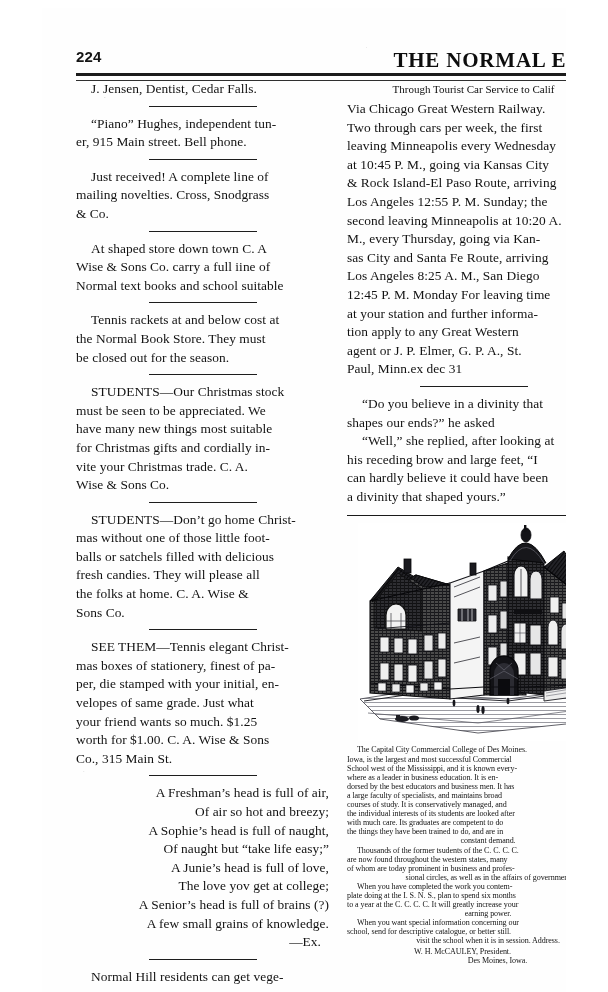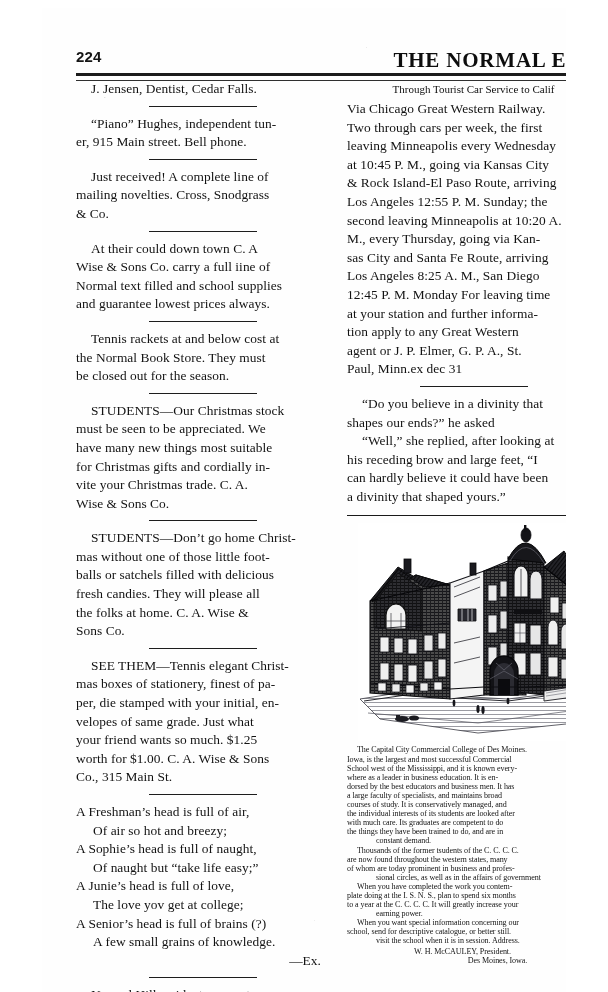--- a/index.html
+++ b/index.html
@@ -131,21 +131,21 @@
   .notice-title .l1 { display: block; }
   .notice-title .l2 { display: block; }
   .ex-line {
     text-align: right;
     font-size: 13.4px;
     line-height: 18.6px;
   }
 
   
   .poem p {
-    text-align: left;
+    text-align: right;
     white-space: nowrap;
   }
   .poem p.in { padding-left: 17px; }
   .poem .credit {
     text-align: right;
     padding-right: 8px;
   }
 
   
   #engraving {
@@ -171,21 +171,21 @@
   .fineprint p.indent { text-indent: 10px; }
   .fineprint p.sig {
     text-align: center;
     padding-right: 22px;
     margin-top: 1px;
   }
   .fineprint p.sig2 {
     text-align: center;
     padding-left: 48px;
   }
-  .fineprint p.flat { text-align: left; padding-left: 29px; }
+  .fineprint p.flat { text-align: center; padding-left: 29px; }
 </style>
 </head>
 <body>
 
 <div id="page">
 
   <div id="speckle"></div>
 
   <div id="masthead">
     <div class="mast-row">
@@ -211,24 +211,23 @@
       <div class="divider"></div>
 
       <div class="ad">
         <p class="indent">Just received!  A complete line of</p>
         <p>mailing novelties.  Cross, Snodgrass</p>
         <p class="last">&amp; Co.</p>
       </div>
       <div class="divider"></div>
 
       <div class="ad">
-        <p class="indent">At their could down town C. A</p>
+        <p class="indent">At shaped store down town C. A</p>
         <p>Wise &amp; Sons Co. carry a full iine of</p>
-        <p>Normal text filled and school supplies</p>
-        <p class="last">and guarantee lowest prices always.</p>
+        <p>Normal text books and school suitable</p>
       </div>
       <div class="divider"></div>
 
       <div class="ad">
         <p class="indent">Tennis rackets at and below cost at</p>
         <p>the Normal Book Store.  They must</p>
         <p class="last">be closed out for the season.</p>
       </div>
       <div class="divider"></div>
 

